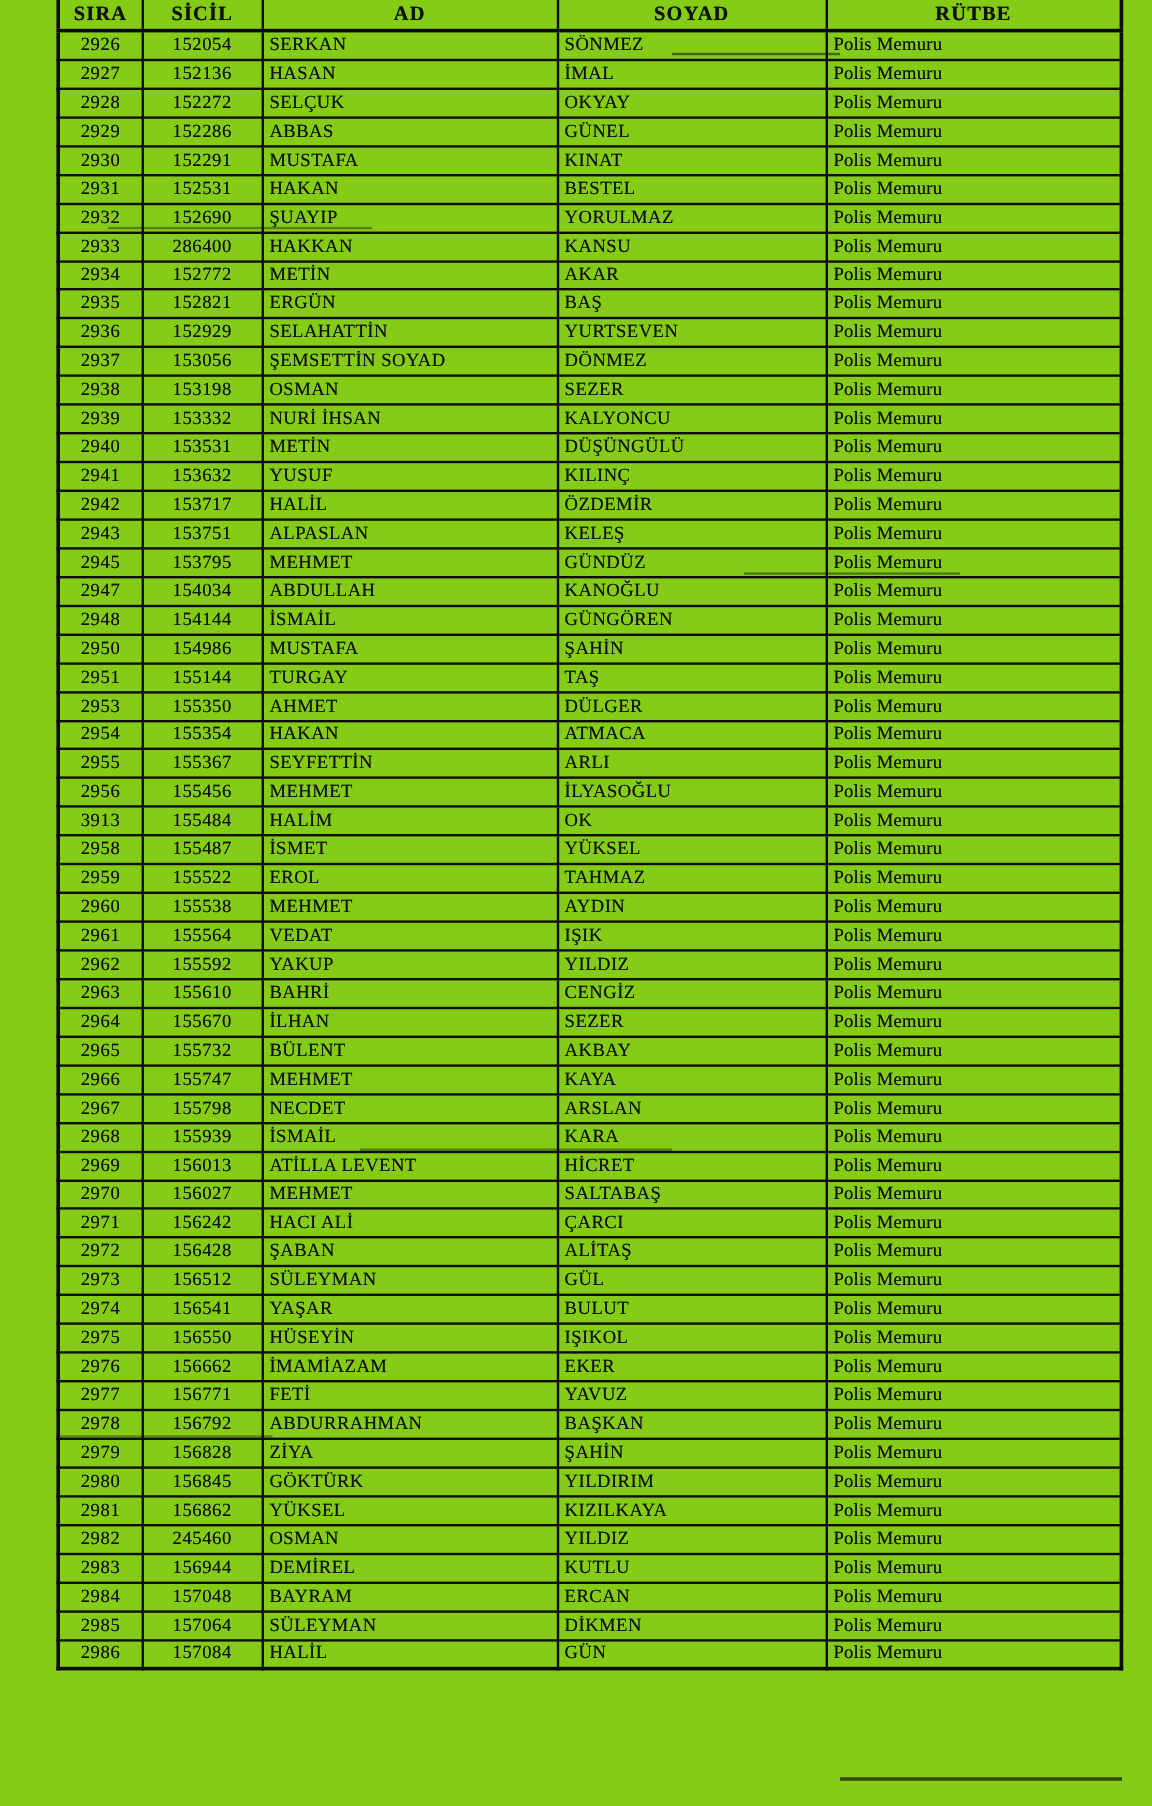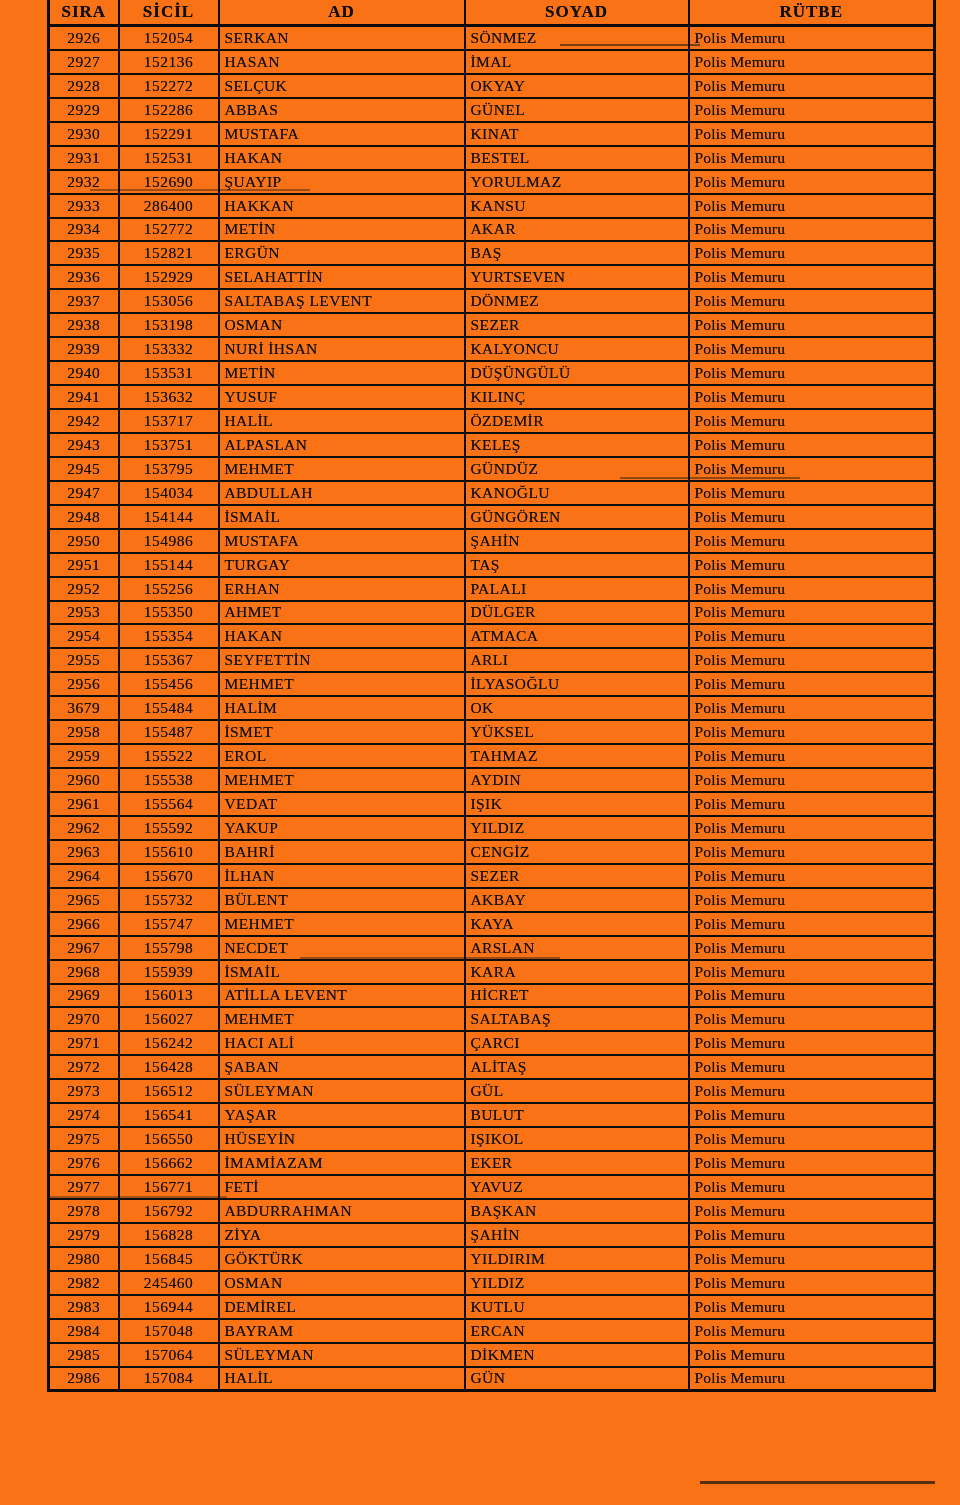--- a/index.html
+++ b/index.html
@@ -11,21 +11,21 @@
     width: 960px;
     height: 1505px;
     position: relative;
     overflow: hidden;
     font-family: "Liberation Serif", serif;
     color: #101010;
   }
   .page {
     position: absolute;
     inset: 0;
-    background: #f97316;
+    background: #84cc16;
     text-decoration: underline;
   }
   .table-wrap {
     position: absolute;
     left: 47px;
     top: -9px;
     width: 886px;
   }
   table.roster {
     border-collapse: collapse;
@@ -176,21 +176,21 @@
           <tr>
             <td class="c-sira">2936</td>
             <td class="c-sicil">152929</td>
             <td class="c-ad">SELAHATTİN</td>
             <td class="c-soyad">YURTSEVEN</td>
             <td class="c-rutbe">Polis Memuru</td>
           </tr>
           <tr>
             <td class="c-sira">2937</td>
             <td class="c-sicil">153056</td>
-            <td class="c-ad">SALTABAŞ LEVENT</td>
+            <td class="c-ad">ŞEMSETTİN SOYAD</td>
             <td class="c-soyad">DÖNMEZ</td>
             <td class="c-rutbe">Polis Memuru</td>
           </tr>
           <tr>
             <td class="c-sira">2938</td>
             <td class="c-sicil">153198</td>
             <td class="c-ad">OSMAN</td>
             <td class="c-soyad">SEZER</td>
             <td class="c-rutbe">Polis Memuru</td>
           </tr>
@@ -258,27 +258,20 @@
             <td class="c-rutbe">Polis Memuru</td>
           </tr>
           <tr>
             <td class="c-sira">2951</td>
             <td class="c-sicil">155144</td>
             <td class="c-ad">TURGAY</td>
             <td class="c-soyad">TAŞ</td>
             <td class="c-rutbe">Polis Memuru</td>
           </tr>
           <tr>
-            <td class="c-sira">2952</td>
-            <td class="c-sicil">155256</td>
-            <td class="c-ad">ERHAN</td>
-            <td class="c-soyad">PALALI</td>
-            <td class="c-rutbe">Polis Memuru</td>
-          </tr>
-          <tr>
             <td class="c-sira">2953</td>
             <td class="c-sicil">155350</td>
             <td class="c-ad">AHMET</td>
             <td class="c-soyad">DÜLGER</td>
             <td class="c-rutbe">Polis Memuru</td>
           </tr>
           <tr>
             <td class="c-sira">2954</td>
             <td class="c-sicil">155354</td>
             <td class="c-ad">HAKAN</td>
@@ -293,21 +286,21 @@
             <td class="c-rutbe">Polis Memuru</td>
           </tr>
           <tr>
             <td class="c-sira">2956</td>
             <td class="c-sicil">155456</td>
             <td class="c-ad">MEHMET</td>
             <td class="c-soyad">İLYASOĞLU</td>
             <td class="c-rutbe">Polis Memuru</td>
           </tr>
           <tr>
-            <td class="c-sira">3679</td>
+            <td class="c-sira">3913</td>
             <td class="c-sicil">155484</td>
             <td class="c-ad">HALİM</td>
             <td class="c-soyad">OK</td>
             <td class="c-rutbe">Polis Memuru</td>
           </tr>
           <tr>
             <td class="c-sira">2958</td>
             <td class="c-sicil">155487</td>
             <td class="c-ad">İSMET</td>
             <td class="c-soyad">YÜKSEL</td>
@@ -458,20 +451,27 @@
             <td class="c-sicil">156828</td>
             <td class="c-ad">ZİYA</td>
             <td class="c-soyad">ŞAHİN</td>
             <td class="c-rutbe">Polis Memuru</td>
           </tr>
           <tr>
             <td class="c-sira">2980</td>
             <td class="c-sicil">156845</td>
             <td class="c-ad">GÖKTÜRK</td>
             <td class="c-soyad">YILDIRIM</td>
+            <td class="c-rutbe">Polis Memuru</td>
+          </tr>
+          <tr>
+            <td class="c-sira">2981</td>
+            <td class="c-sicil">156862</td>
+            <td class="c-ad">YÜKSEL</td>
+            <td class="c-soyad">KIZILKAYA</td>
             <td class="c-rutbe">Polis Memuru</td>
           </tr>
           <tr>
             <td class="c-sira">2982</td>
             <td class="c-sicil">245460</td>
             <td class="c-ad">OSMAN</td>
             <td class="c-soyad">YILDIZ</td>
             <td class="c-rutbe">Polis Memuru</td>
           </tr>
           <tr>

